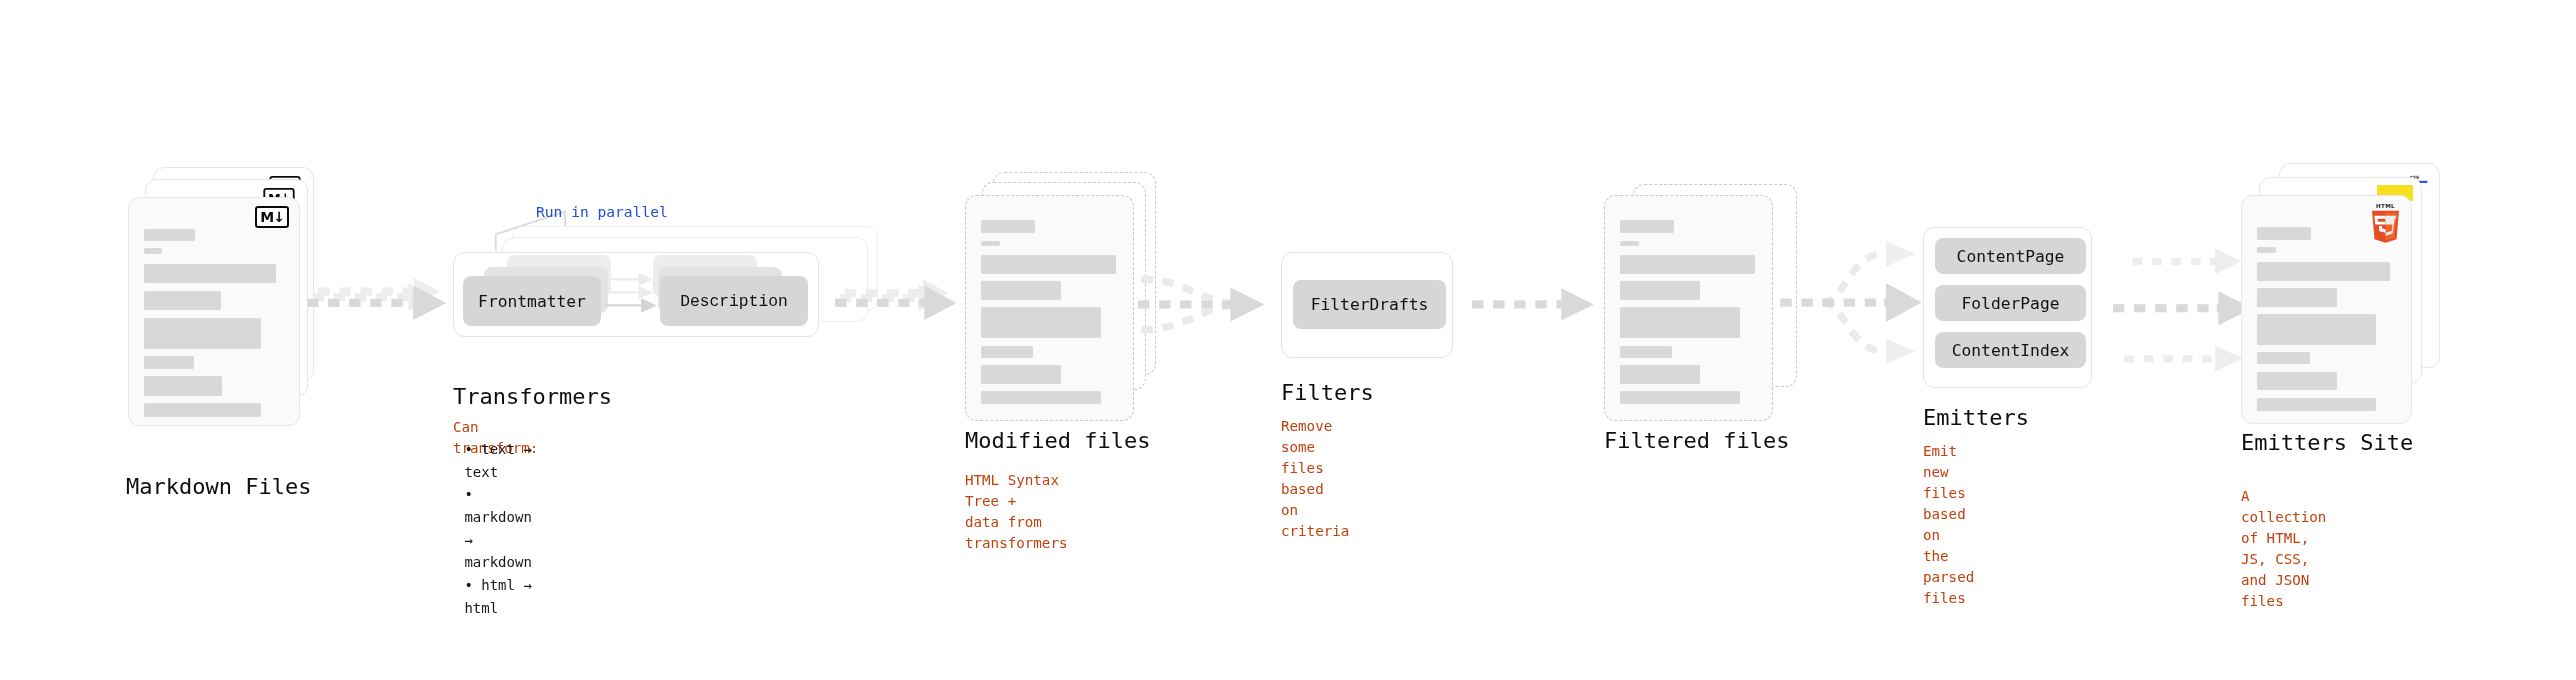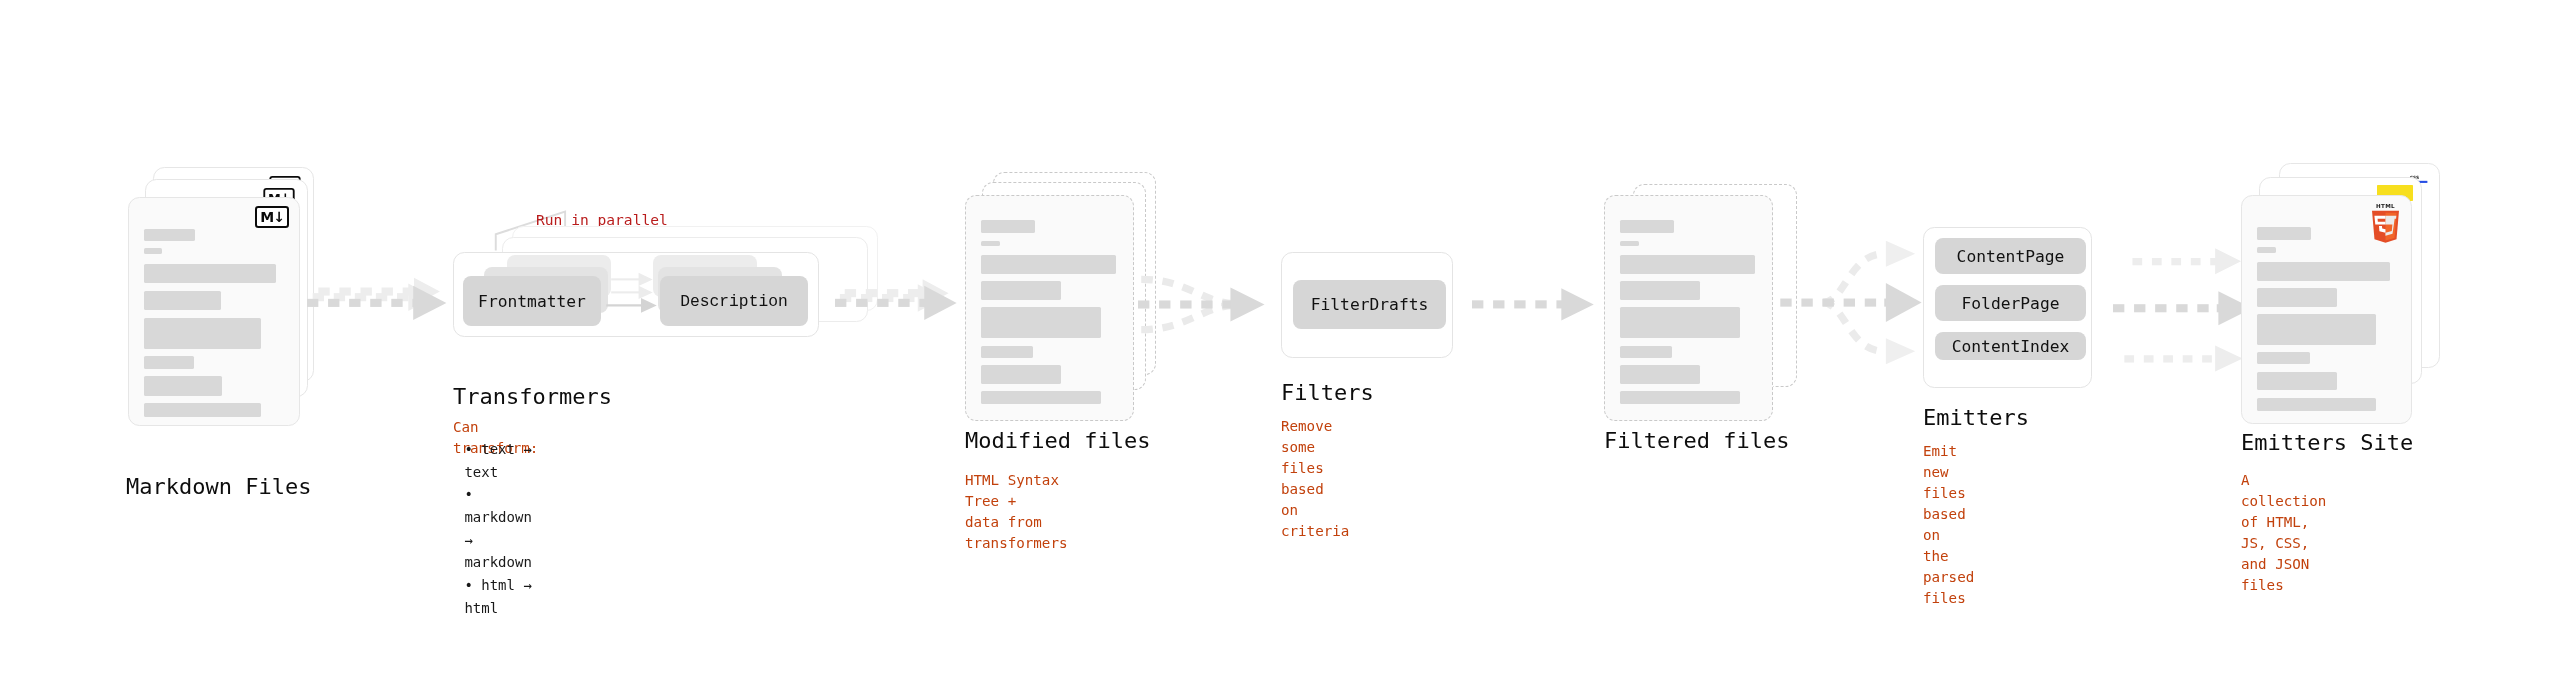--- a/index.html
+++ b/index.html
@@ -67,21 +67,21 @@
     position:absolute;
     background:#d6d6d6;border-radius:8.1px;
     display:flex;align-items:center;justify-content:center;
     font-size:16.3px;color:#111;white-space:nowrap;
     box-sizing:border-box;
   }
   .chip.f2{background:#e3e3e3;color:transparent;}
   .chip.f3{background:#ececec;color:transparent;}
 
   .runlabel{
-    position:absolute;font-size:14.6px;color:#b91c1c;white-space:nowrap;margin-top:8px;
+    position:absolute;font-size:14.6px;color:#1d4ed8;white-space:nowrap;
   }
 
   svg{overflow:visible;}
 </style>
 </head>
 <body>
 
 <div class="stage">
 
   <div class="abs" style="left:0;top:0;">
@@ -297,21 +297,21 @@
       <rect x="104" y="77" width="14" height="10"></rect>
         <rect x="128" y="77" width="8" height="10"></rect>
       <polygon points="130,58 174,82 130,106"></polygon>
     </g>
   </svg>
 
   <div class="abs" style="left:0;top:0;">
     <div class="gbox" style="left:1923px;top:227px;width:169px;height:161px;"></div>
     <div class="chip" style="left:1935px;top:238px;width:151px;height:36px;">ContentPage</div>
     <div class="chip" style="left:1935px;top:285px;width:151px;height:36px;">FolderPage</div>
-    <div class="chip" style="left:1935px;top:332px;width:151px;height:28px;">ContentIndex</div>
+    <div class="chip" style="left:1935px;top:332px;width:151px;height:36px;">ContentIndex</div>
     <div class="title abs" style="left:1923px;top:405px;">Emitters</div>
     <div class="sub abs" style="left:1923px;top:441px;">Emit new files based on
 the parsed files</div>
   </div>
 
   <svg class="abs" style="left:2113px;top:236px;" width="154" height="138" viewBox="0 0 190 170">
     <g fill="#ededed">
       <rect x="24" y="27" width="12" height="9"></rect>
         <rect x="48" y="27" width="12" height="9"></rect>
       <rect x="72" y="27" width="12" height="9"></rect>
@@ -365,18 +365,18 @@
         <div class="bar" style="width:133px;height:18.7px;"></div>
         <div class="bar" style="width:80px;height:18.7px;"></div>
         <div class="bar" style="width:119px;height:31px;"></div>
         <div class="bar" style="width:53px;height:12.2px;"></div>
         <div class="bar" style="width:80px;height:18.7px;"></div>
         <div class="bar" style="width:119px;height:13px;"></div>
       </div>
     </div>
 
     <div class="title abs" style="left:2241px;top:430px;">Emitters Site</div>
-    <div class="sub abs" style="left:2241px;top:470px;">A collection of HTML,
+    <div class="sub abs" style="left:2241px;top:486px;">A collection of HTML,
 JS, CSS, and JSON files</div>
   </div>
 
 </div>
 
 
 </body></html>

